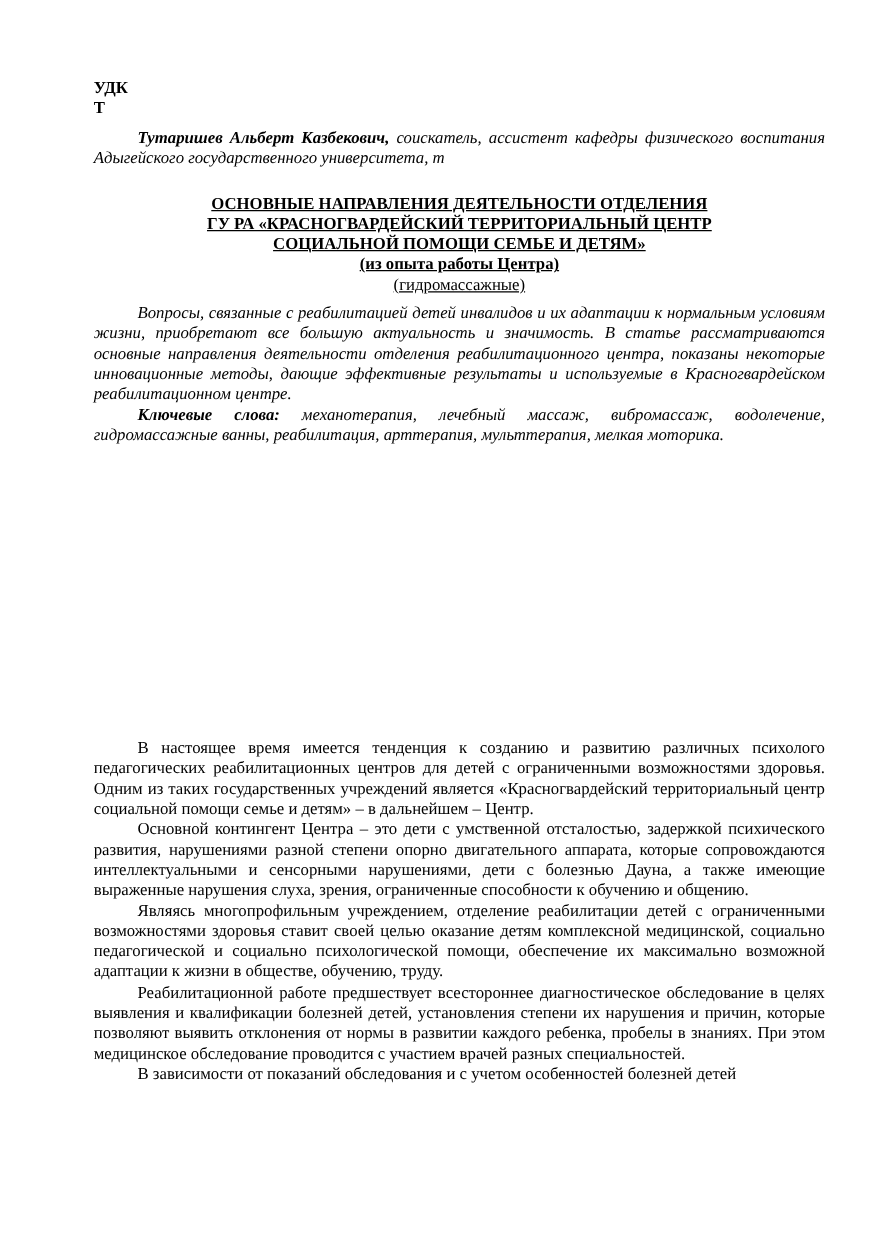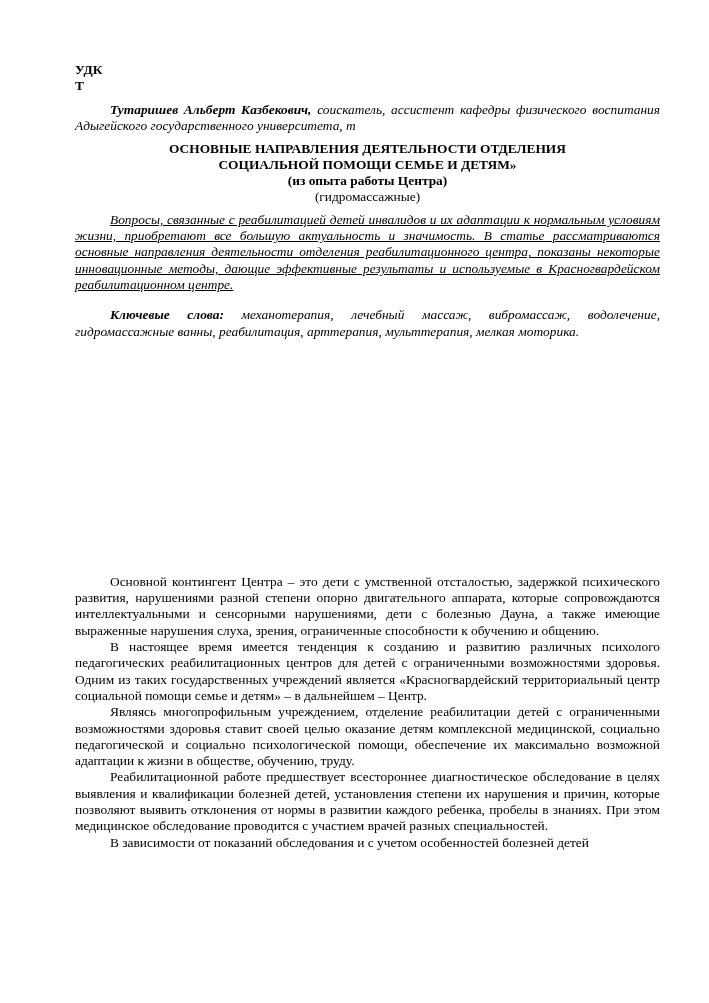--- a/index.html
+++ b/index.html
@@ -33,33 +33,33 @@
   .author {
     margin: 9px 0 0 0;
     text-align: justify;
     text-indent: 35px;
     font-style: italic;
   }
   .author .author-name {
     font-weight: bold;
   }
   .title-block {
-    margin-top: 6px;
+    margin-top: 20px;
     text-align: center;
     font-weight: bold;
+    text-decoration: underline;
   }
   .title-block .review-note {
     font-weight: normal;
   }
   .abstract {
-    margin: 6px 0 14px 0;
+    margin: 6px 0 0 0;
     text-align: justify;
     text-indent: 35px;
     font-style: italic;
-    text-decoration: underline;
   }
   .keywords {
     margin: 0;
     text-align: justify;
     text-indent: 35px;
     font-style: italic;
   }
   .keywords .kw-label {
     font-weight: bold;
   }
@@ -80,31 +80,32 @@
 
     <div class="udk-block">
       <div>УДК</div>
       <div>Т</div>
     </div>
 
     <p class="author"><span class="author-name">Тутаришев Альберт Казбекович,</span><span> соискатель, ассистент кафедры физического воспитания Адыгейского государственного университета, т</span></p>
 
     <div class="title-block">
       <div>ОСНОВНЫЕ НАПРАВЛЕНИЯ ДЕЯТЕЛЬНОСТИ ОТДЕЛЕНИЯ</div>
+      <div>ГУ РА «КРАСНОГВАРДЕЙСКИЙ ТЕРРИТОРИАЛЬНЫЙ ЦЕНТР</div>
       <div>СОЦИАЛЬНОЙ ПОМОЩИ СЕМЬЕ И ДЕТЯМ»</div>
       <div>(из опыта работы Центра)</div>
       <div class="review-note">(гидромассажные)</div>
     </div>
 
     <p class="abstract">Вопросы, связанные с реабилитацией детей инвалидов и их адаптации к нормальным условиям жизни, приобретают все большую актуальность и значимость. В статье рассматриваются основные направления деятельности отделения реабилитационного центра, показаны некоторые инновационные методы, дающие эффективные результаты и используемые в Красногвардейском реабилитационном центре.</p>
 
     <p class="keywords"><span class="kw-label">Ключевые слова:</span><span> механотерапия, лечебный массаж, вибромассаж, водолечение, гидромассажные ванны, реабилитация, арттерапия, мульттерапия, мелкая моторика.</span></p>
 
     <div class="mid-spacer"></div>
 
+    <p class="body-para">В настоящее время имеется тенденция к созданию и развитию различных психолого педагогических реабилитационных центров для детей с ограниченными возможностями здоровья. Одним из таких государственных учреждений является «Красногвардейский территориальный центр социальной помощи семье и детям» – в дальнейшем – Центр.</p>
     <p class="body-para">Основной контингент Центра – это дети с умственной отсталостью, задержкой психического развития, нарушениями разной степени опорно двигательного аппарата, которые сопровождаются интеллектуальными и сенсорными нарушениями, дети с болезнью Дауна, а также имеющие выраженные нарушения слуха, зрения, ограниченные способности к обучению и общению.</p>
-    <p class="body-para">В настоящее время имеется тенденция к созданию и развитию различных психолого педагогических реабилитационных центров для детей с ограниченными возможностями здоровья. Одним из таких государственных учреждений является «Красногвардейский территориальный центр социальной помощи семье и детям» – в дальнейшем – Центр.</p>
     <p class="body-para">Являясь многопрофильным учреждением, отделение реабилитации детей с ограниченными возможностями здоровья ставит своей целью оказание детям комплексной медицинской, социально педагогической и социально психологической помощи, обеспечение их максимально возможной адаптации к жизни в обществе, обучению, труду.</p>
     <p class="body-para">Реабилитационной работе предшествует всестороннее диагностическое обследование в целях выявления и квалификации болезней детей, установления степени их нарушения и причин, которые позволяют выявить отклонения от нормы в развитии каждого ребенка, пробелы в знаниях. При этом медицинское обследование проводится с участием врачей разных специальностей.</p>
     <p class="body-para">В зависимости от показаний обследования и с учетом особенностей болезней детей</p>
 
   </div>
 </div>
 
 </body></html>

